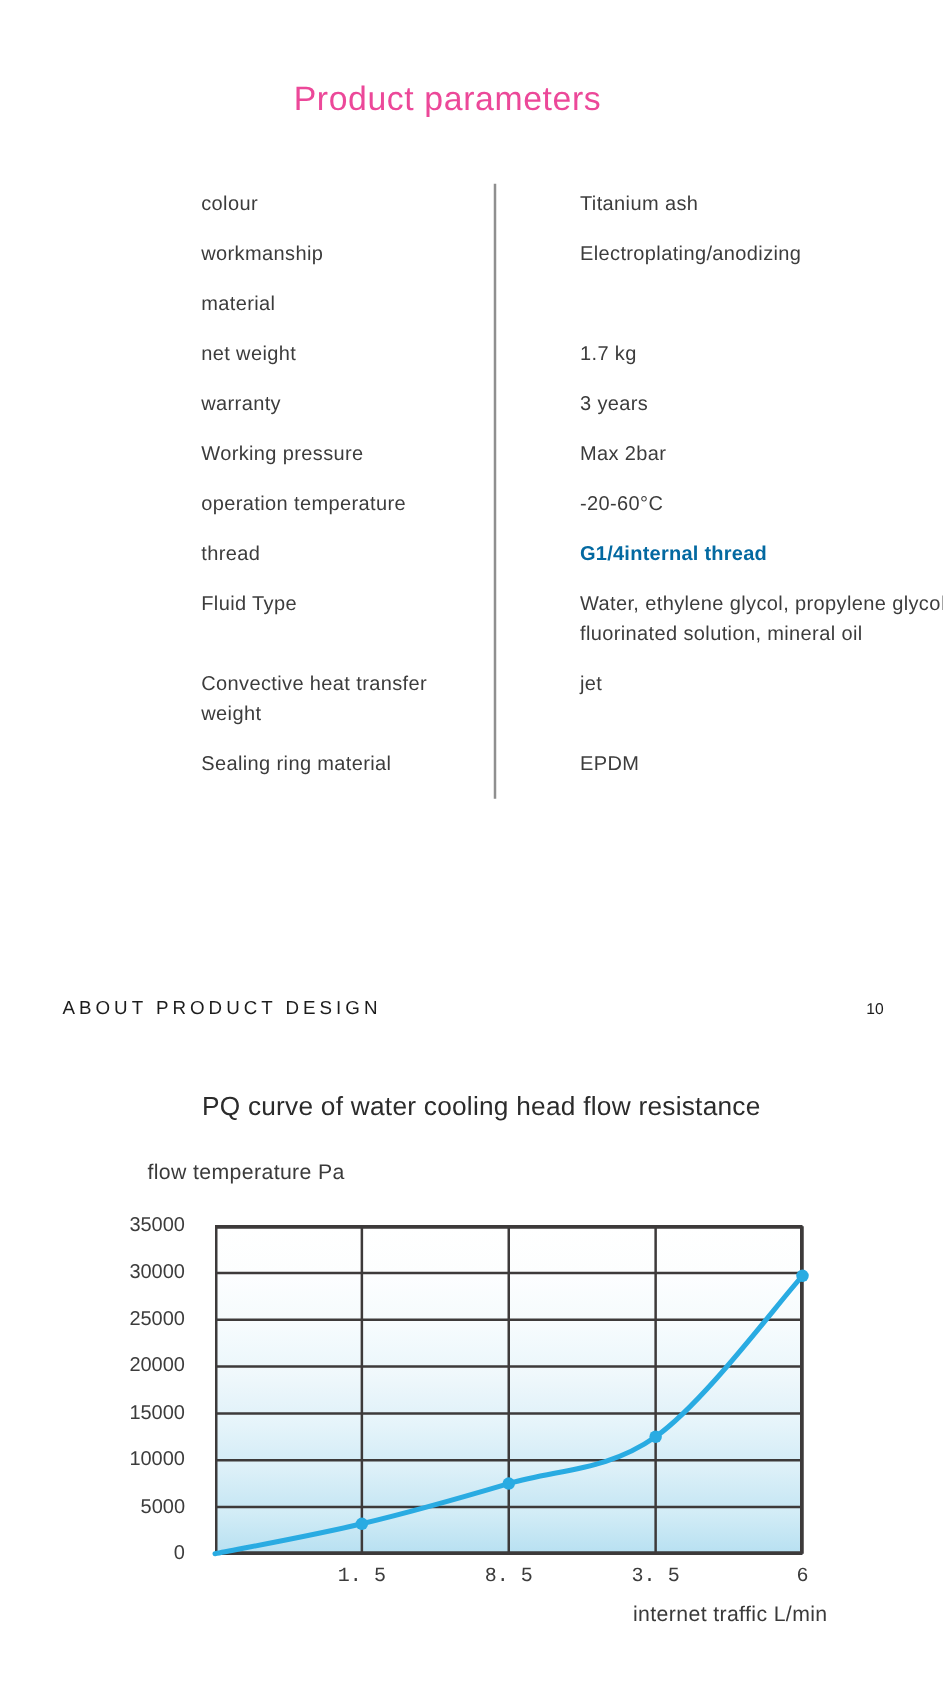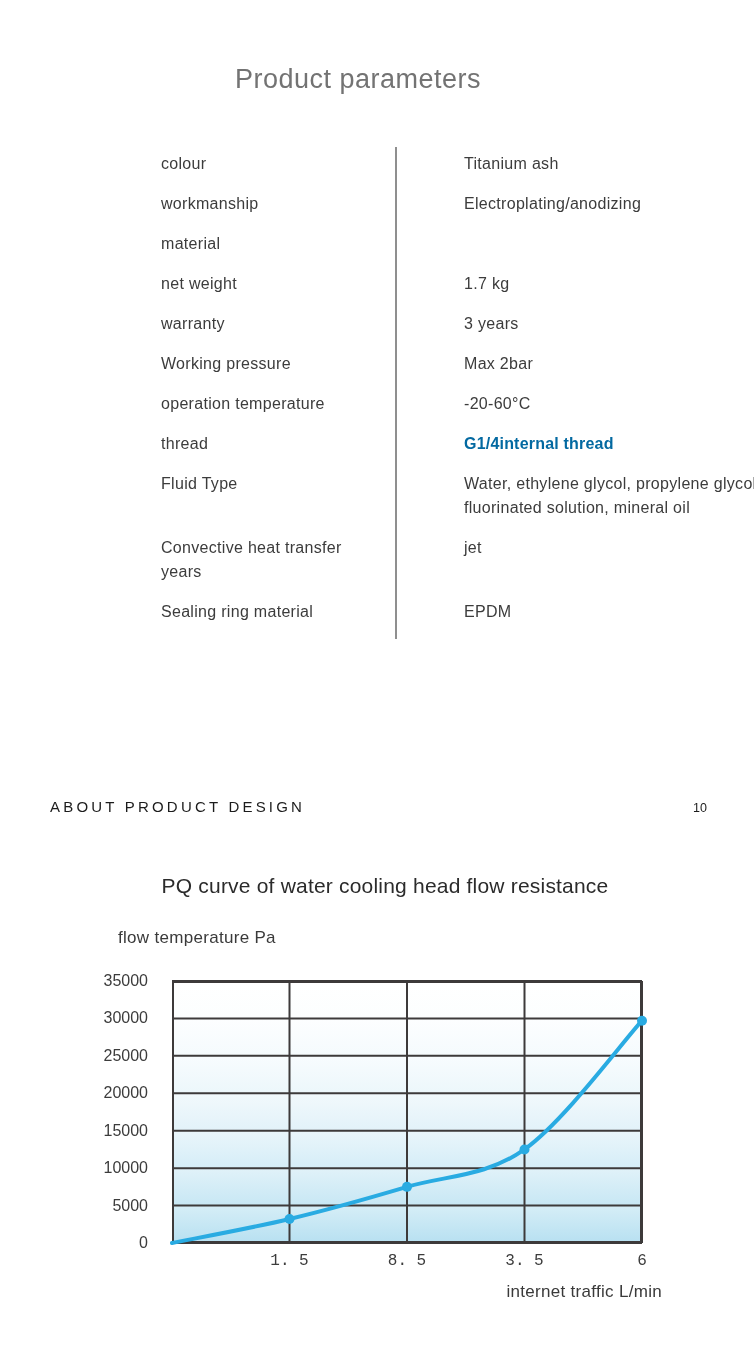--- a/index.html
+++ b/index.html
@@ -5,21 +5,21 @@
   * { margin: 0; padding: 0; box-sizing: border-box; }
   html, body { background: #ffffff; }
   body {
     width: 754px; height: 1352px; position: relative; overflow: hidden;
     font-family: "Liberation Sans", "DejaVu Sans", sans-serif;
     color: #3a3a3a;
   }
   .page-title {
     position: absolute; top: 64px; left: 0; width: 716px;
     text-align: center; font-size: 27px; font-weight: 400;
-    letter-spacing: 0.5px; color: #737373;
+    letter-spacing: 0.5px; color: #ec4899;
   }
   
   .specs { position: absolute; left: 113px; top: 152px; width: 615px; margin-left: 48px; }
   .spec-divider {
     position: absolute; left: 234px; top: -5px; width: 1.5px; height: 492px;
     background: #8f8f8f;
   }
   .row { display: grid; grid-template-columns: 303px 1fr; margin-bottom: 16px; }
   .lbl, .val { font-size: 16px; line-height: 24px; letter-spacing: 0.3px; color: #3c3c3c; }
   .lbl { padding-right: 80px; }
@@ -83,21 +83,21 @@
   </div>
   <div class="row">
     <div class="lbl">thread</div>
     <div class="val bold">G1/4internal thread</div>
   </div>
   <div class="row">
     <div class="lbl">Fluid Type</div>
     <div class="val">Water, ethylene glycol, propylene glycol, fluorinated solution, mineral oil</div>
   </div>
   <div class="row">
-    <div class="lbl">Convective heat transfer years</div>
+    <div class="lbl">Convective heat transfer weight</div>
     <div class="val">jet</div>
   </div>
   <div class="row">
     <div class="lbl">Sealing ring material</div>
     <div class="val">EPDM</div>
   </div>
 </div>
 
 <div class="about-row">
   <span class="about-heading">ABOUT PRODUCT DESIGN</span>

